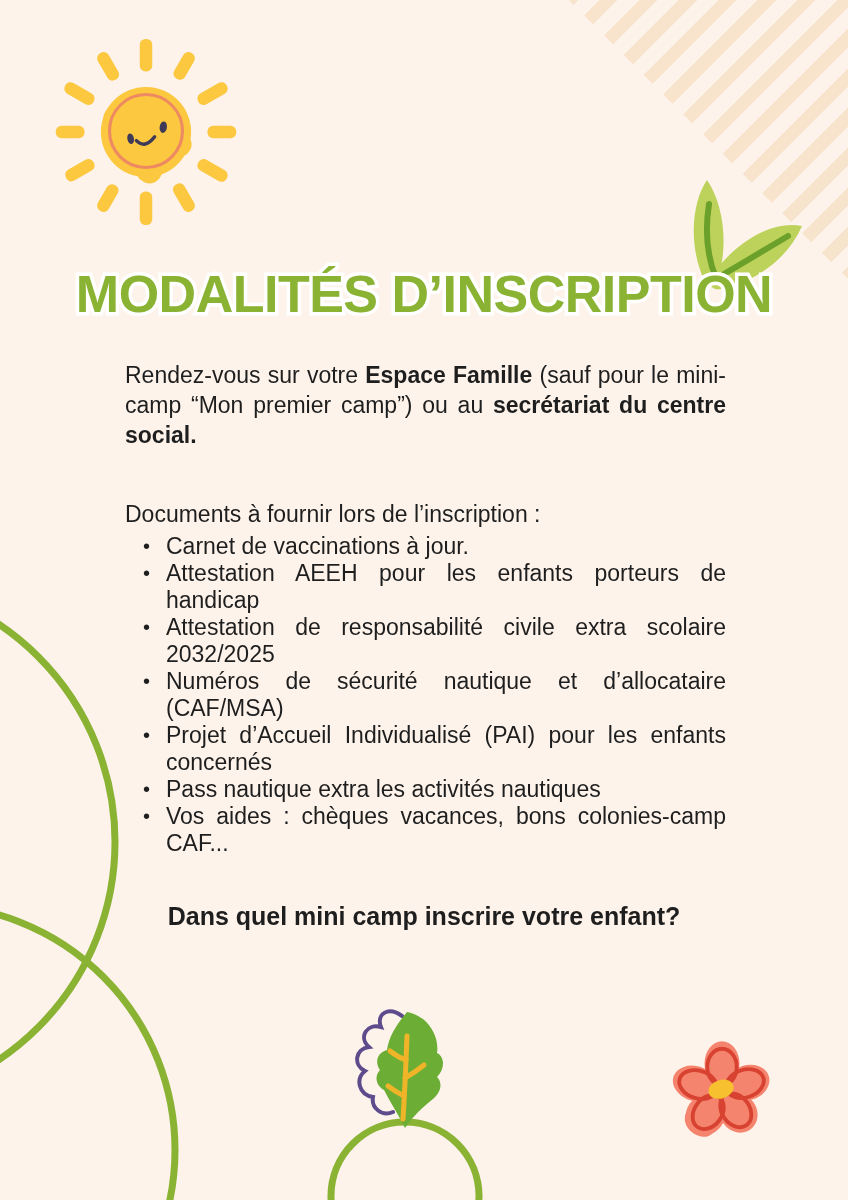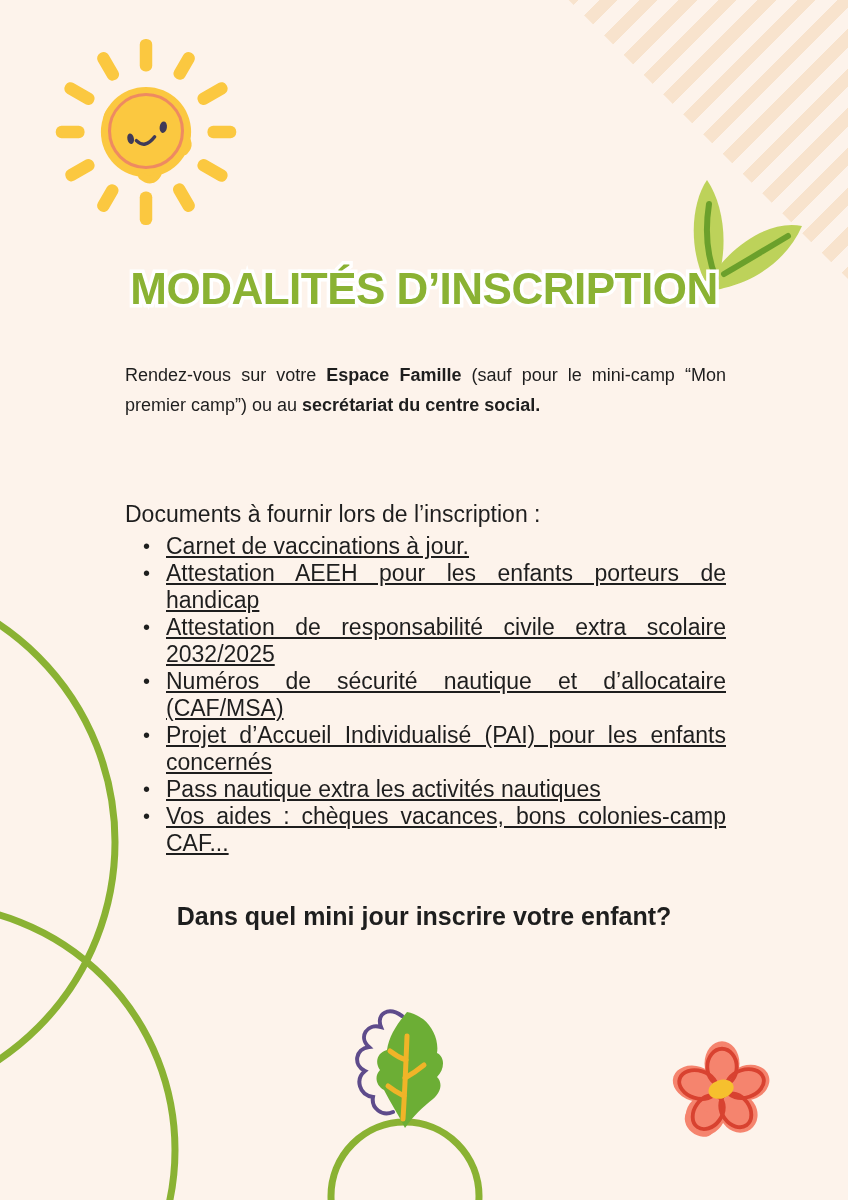--- a/index.html
+++ b/index.html
@@ -47,39 +47,39 @@
   .ring{fill:none;stroke:var(--circle-green);stroke-width:7;}
   .leaf-outline{fill:none;stroke:var(--leaf-outline-purple);stroke-width:4;stroke-linecap:round;}
   .leaf-body{fill:var(--leaf-green);}
   .leaf-vein{fill:none;stroke:var(--leaf-vein-yellow);stroke-width:5;stroke-linecap:round;}
   .petal-blob{fill:var(--flower-coral);}
   .petal-line{fill:none;stroke:var(--flower-outline);stroke-width:4.2;}
   .flower-heart{fill:var(--flower-center);}
   
   .title{
     position:absolute;top:264px;left:0;width:100%;text-align:center;
-    font-size:44px;font-weight:bold;letter-spacing:-.5px;color:var(--title-green);
+    font-size:52px;font-weight:bold;letter-spacing:-.5px;color:var(--title-green);
     -webkit-text-stroke:7px #ffffff;paint-order:stroke fill;
     text-shadow:0 0 1px #fff;
   }
   .intro{
     position:absolute;top:360px;left:125px;width:601px;
-    font-size:18px;line-height:30px;text-align:justify;
+    font-size:23px;line-height:30px;text-align:justify;
   }
   .docs-label{
     position:absolute;top:499px;left:125px;width:601px;
     font-size:23px;line-height:30px;
   }
   .docs-list{
     position:absolute;top:533px;left:143px;width:583px;list-style:none;
     font-size:23px;line-height:27px;
   }
   .docs-list li{display:flex;align-items:flex-start;}
   .docs-list .dot{width:23px;flex:0 0 23px;font-size:20px;line-height:27px;}
-  .docs-list .txt{flex:1;text-align:justify;text-decoration:underline;}
+  .docs-list .txt{flex:1;text-align:justify;}
   .footer-note{
     position:absolute;top:901px;left:0;width:100%;text-align:center;
     font-size:25px;line-height:31px;font-weight:bold;
   }
 </style>
 </head>
 <body>
 
 <div class="page">
 
@@ -152,21 +152,21 @@
         <span class="dot">•</span>
         <span class="txt">Pass nautique extra les activités nautiques</span>
       </li>
     <li>
         <span class="dot">•</span>
         <span class="txt">Vos aides : chèques vacances, bons colonies-camp CAF...</span>
       </li>
   </ul>
 
   <div class="footer-note">
-    <div>Dans quel mini jour inscrire votre enfant?</div>
+    <div>Dans quel mini camp inscrire votre enfant?</div>
   </div>
 
   <svg class="bottom-leaf" viewBox="0 0 128 132" aria-hidden="true">
     <path class="leaf-outline" d="M58 10 C 44 0, 32 8, 37 21 C 23 17, 14 31, 25 41 C 11 43, 9 59, 21 65 C 11 73, 15 89, 29 91 C 27 102, 38 111, 49 106"></path>
     <path class="leaf-body" d="M63 6 C 53 18, 45 30, 43 44 C 34 46, 30 56, 36 64 C 30 70, 32 80, 40 84 C 46 96, 54 108, 61 122 C 69 110, 79 101, 89 93 C 97 86, 99 77, 93 71 C 101 63, 101 51, 93 47 C 95 35, 89 21, 79 13 C 73 9, 68 7, 63 6 Z"></path>
     <path class="leaf-vein" d="M63 30 C 62 55, 61 82, 59 113"></path>
     <path class="leaf-vein" d="M62 54 C 56 52, 51 49, 46 45"></path>
     <path class="leaf-vein" d="M61 72 C 68 68, 74 64, 80 59"></path>
     <path class="leaf-vein" d="M60 90 C 54 87, 49 84, 44 80"></path>
   </svg>

